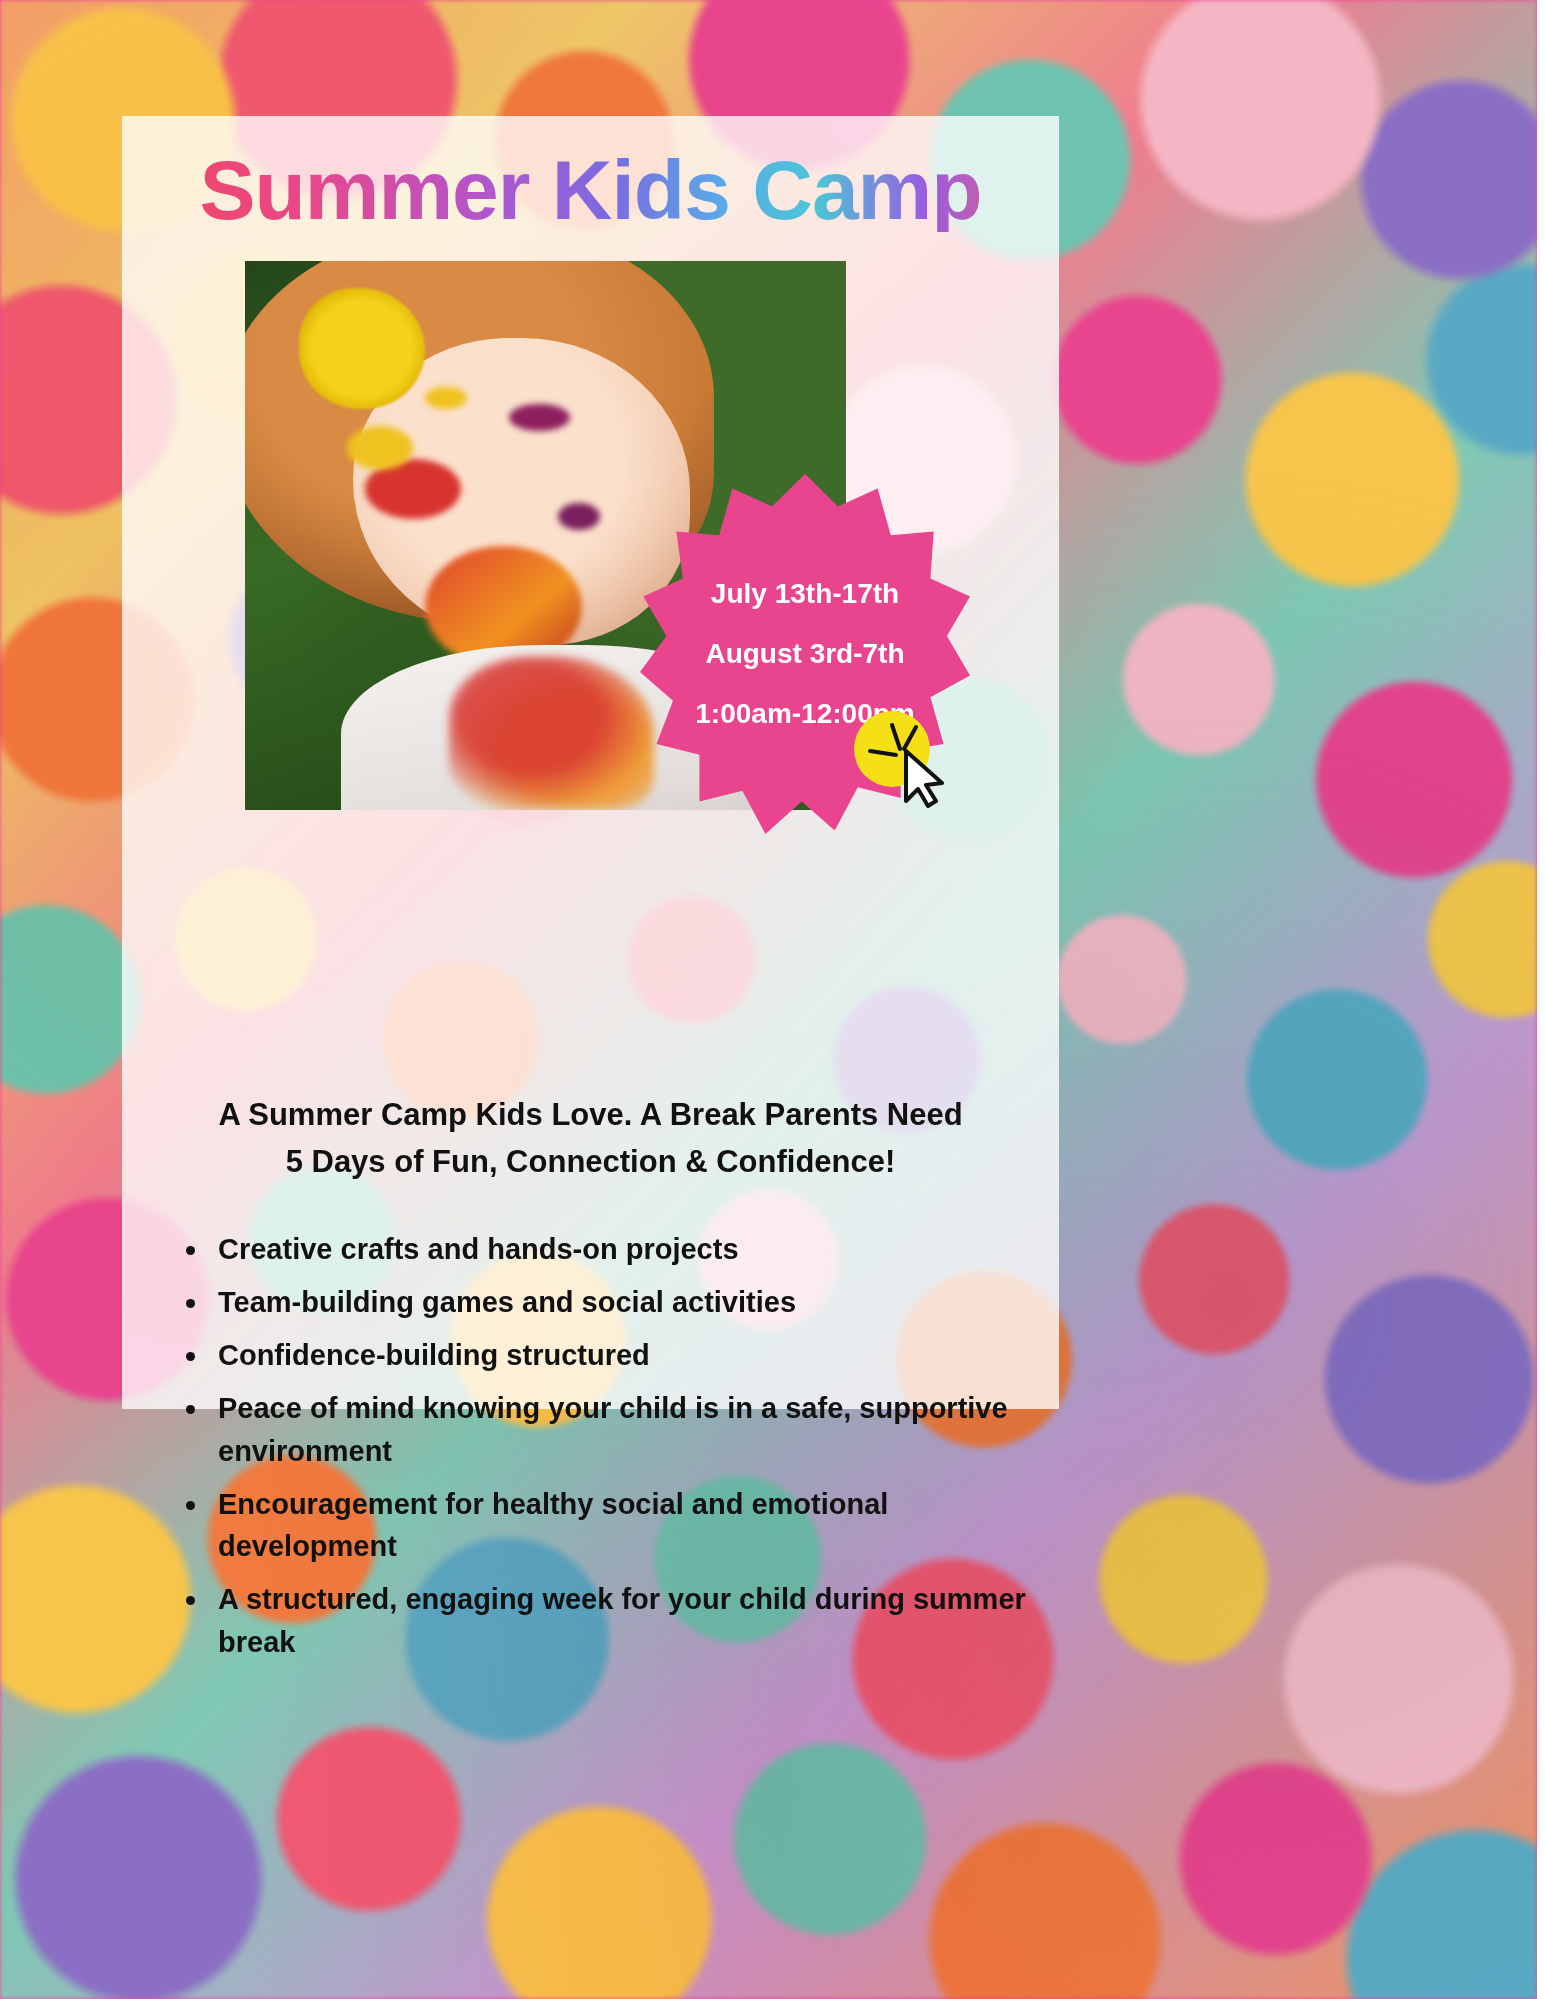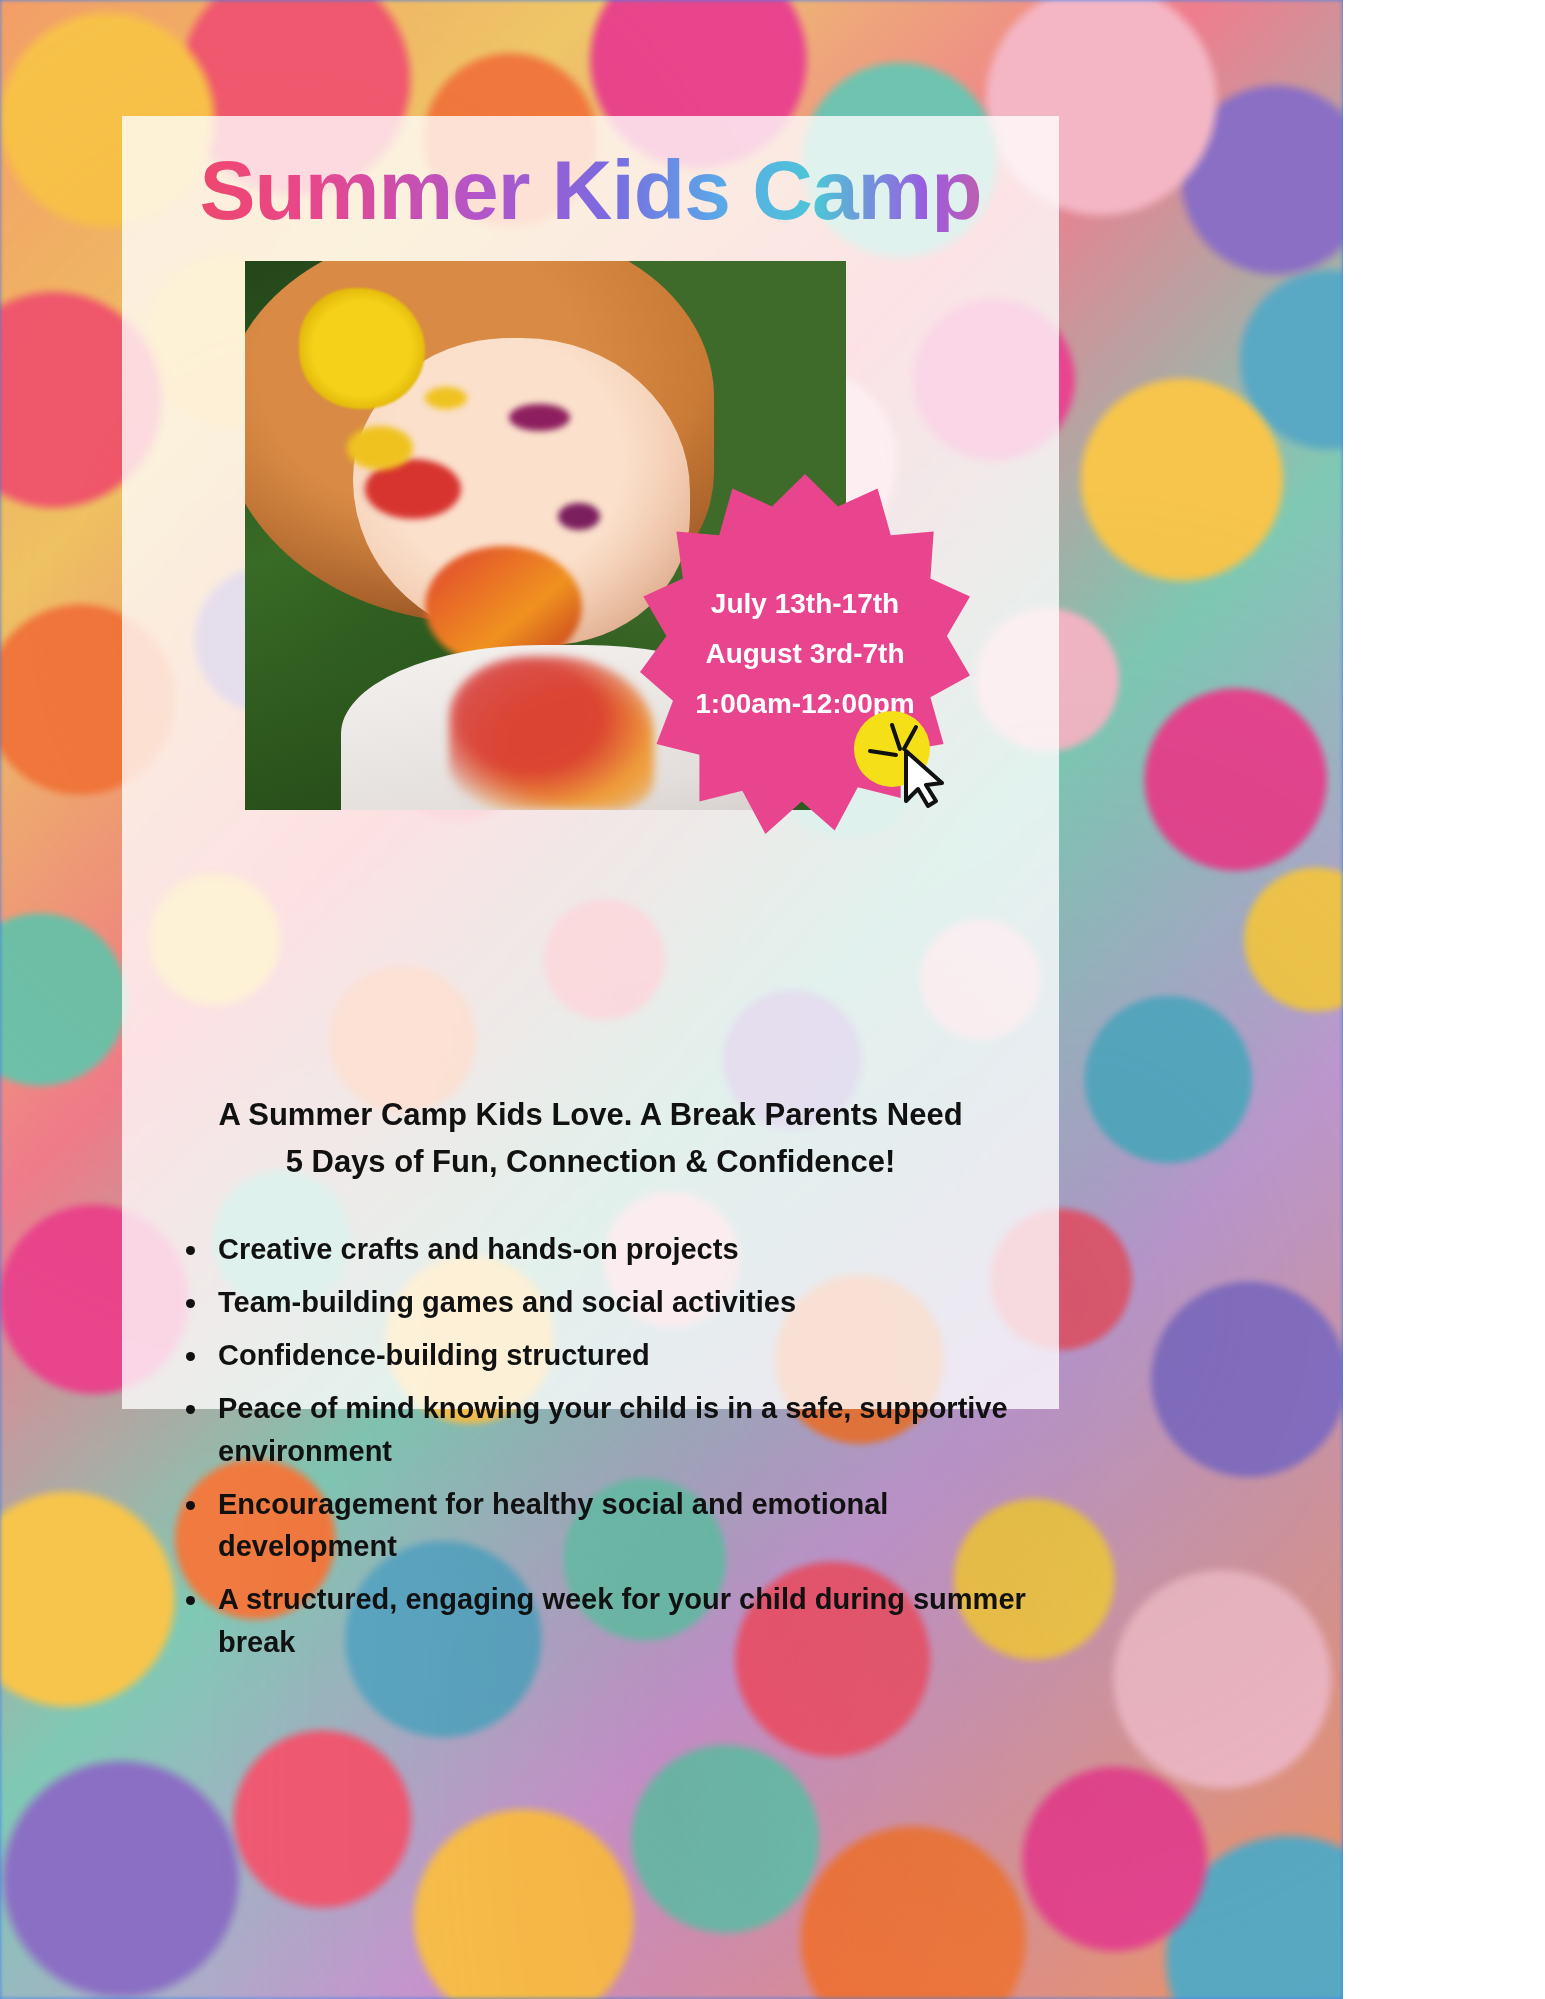--- a/index.html
+++ b/index.html
@@ -7,24 +7,24 @@
     margin: 0;
     padding: 0;
     background: #ffffff;
   }
   body {
     font-family: "Liberation Sans", sans-serif;
   }
 
   .flyer {
     position: relative;
-    width: 1343px;
+    width: 1537px;
     height: 1999px;
     overflow: hidden;
-    background: #3b82f6;
+    background: #ec4899;
   }
 
   
   .bg {
     position: absolute;
     inset: 0;
     overflow: hidden;
     background:
       radial-gradient(circle at 8% 6%,   #f7c54b 0 4.5%, transparent 5%),
       radial-gradient(circle at 22% 4%,  #ef5a73 0 5%,   transparent 5.5%),
@@ -235,21 +235,21 @@
       1% 34%, 13% 29%, 11% 16%, 24% 17%, 28% 4%, 40% 9%
     );
   }
   .badge .badge-text {
     position: absolute;
     inset: 0;
     display: flex;
     flex-direction: column;
     align-items: center;
     justify-content: center;
-    gap: 12px;
+    gap: 22px;
     color: #ffffff;
     font-size: 28px;
     font-weight: 700;
     line-height: 1.35;
     text-align: center;
     white-space: nowrap;
   }
 
   
   .cursor-sticker {

